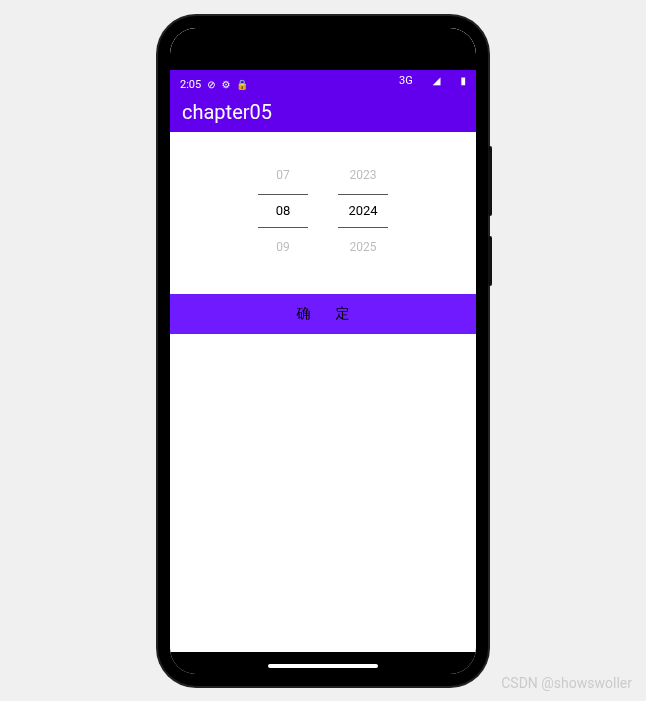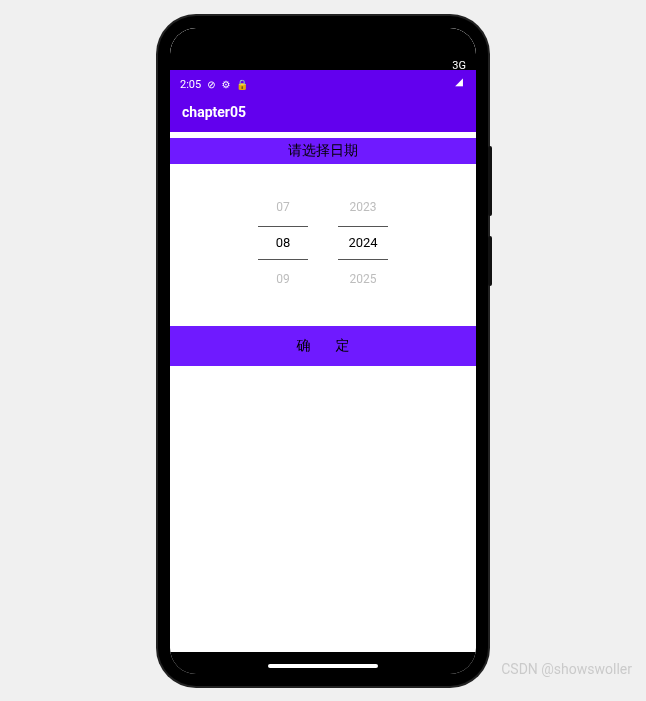--- a/index.html
+++ b/index.html
@@ -69,30 +69,30 @@
       background: #6200EE;
       color: #fff;
       height: 22px;
       font-size: 11px;
       display: flex;
       align-items: center;
       padding: 0 10px;
       justify-content: space-between;
     }
     .status-left { display: flex; align-items: center; gap: 6px; margin-top: 8px; }
-    .status-right { display: flex; align-items: center; gap: 4px; flex-direction: column; }
+    .status-right { display: flex; align-items: center; gap: 20px; }
     .appbar {
       background: #6200EE;
       color: #fff;
       height: 40px;
       display: flex;
       align-items: center;
       padding: 0 12px;
-      font-size: 14px;
-      font-weight: 700;
+      font-size: 20px;
+      font-weight: 400;
     }
     .section-title {
       background: #6f1aff;
       color: #000;
       text-align: center;
       font-size: 14px;
       padding: 4px 0;
       margin-top: 6px;
     }
     .picker {
@@ -159,21 +159,21 @@
     }
     .topblack {
       position: absolute;
       top: 0; left: 0; right: 0;
       height: 42px;
       background: #000;
       border-radius: 26px 26px 0 0;
     }
     .watermark {
       position: absolute;
-      bottom: 24px;
+      bottom: 10px;
       right: 14px;
       color: #bbb;
       font-size: 14px;
       opacity: .7;
     }
     .ico { font-size: 10px; }
   </style>
 </head>
 <body>
 
@@ -201,23 +201,20 @@
           <span>3G</span>
           <span class="ico">◢</span>
           <span class="ico">▮</span>
         </div>
       </div>
 
       <div class="appbar">
         <span>chapter05</span>
       </div>
 
-      <div class="section-title">
-        <span>请选择日期</span>
-      </div>
 
       <div class="picker">
         <div class="wheel">
           <div class="faded">07</div>
           <div class="sel">08</div>
           <div class="faded">09</div>
         </div>
         <div class="wheel">
           <div class="faded">2023</div>
           <div class="sel">2024</div>

